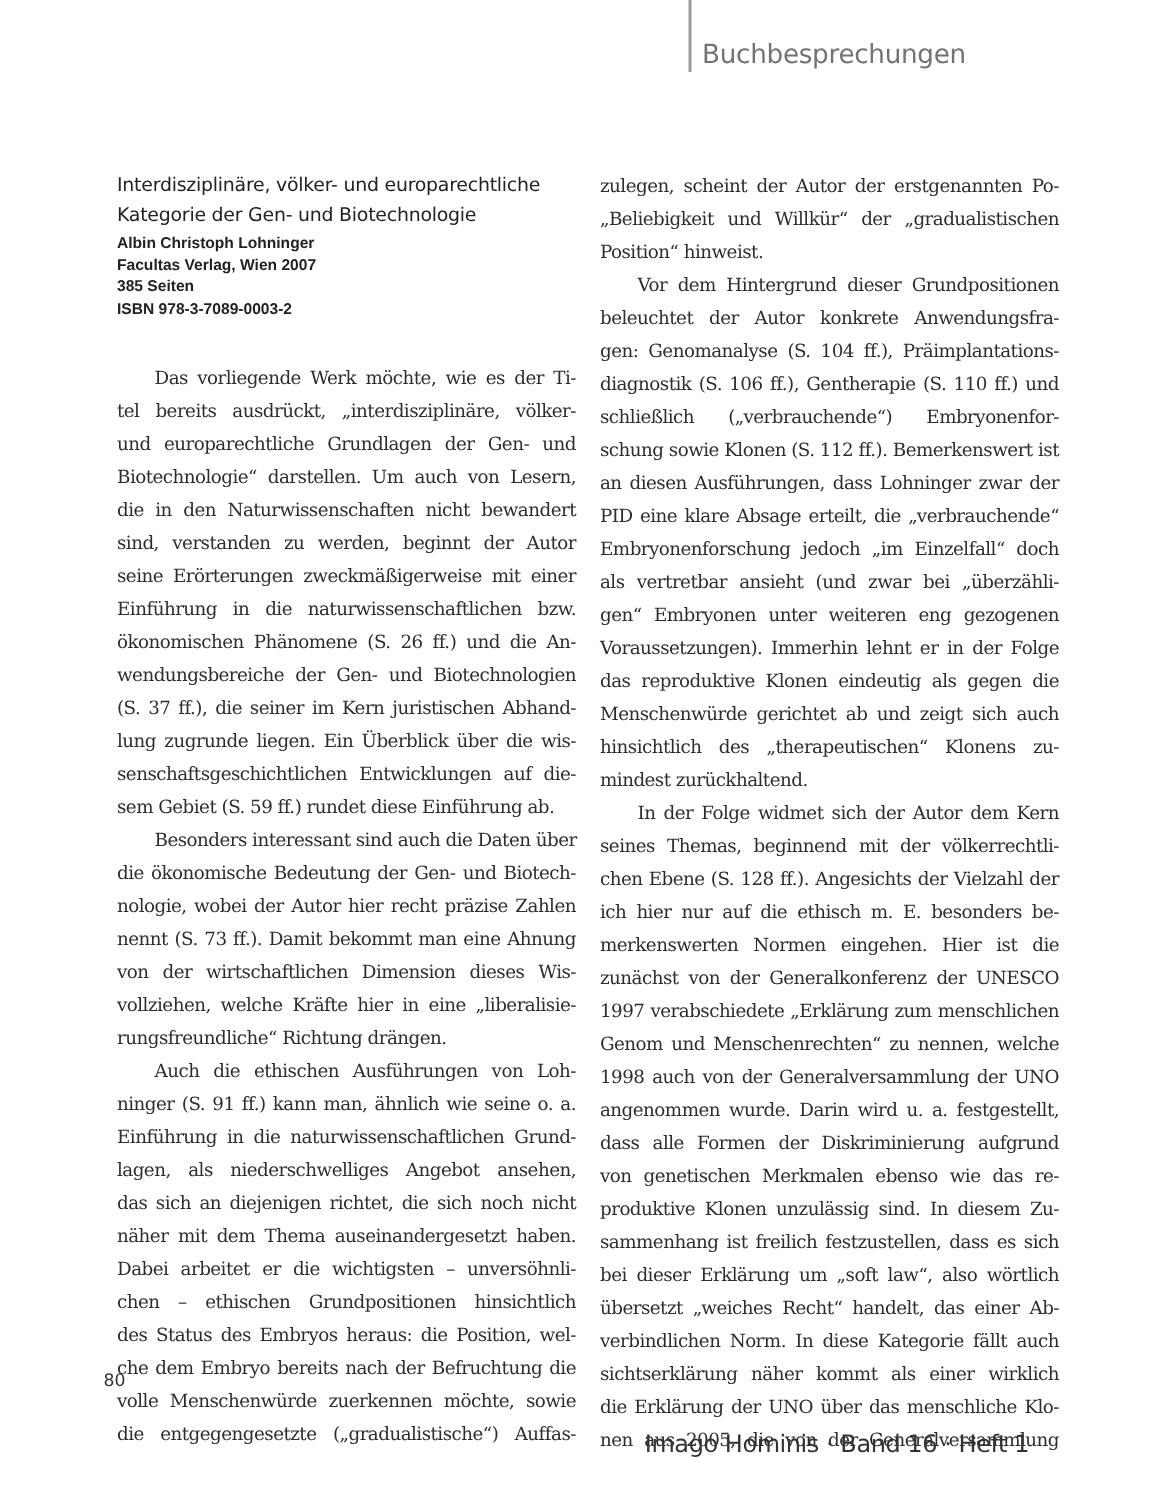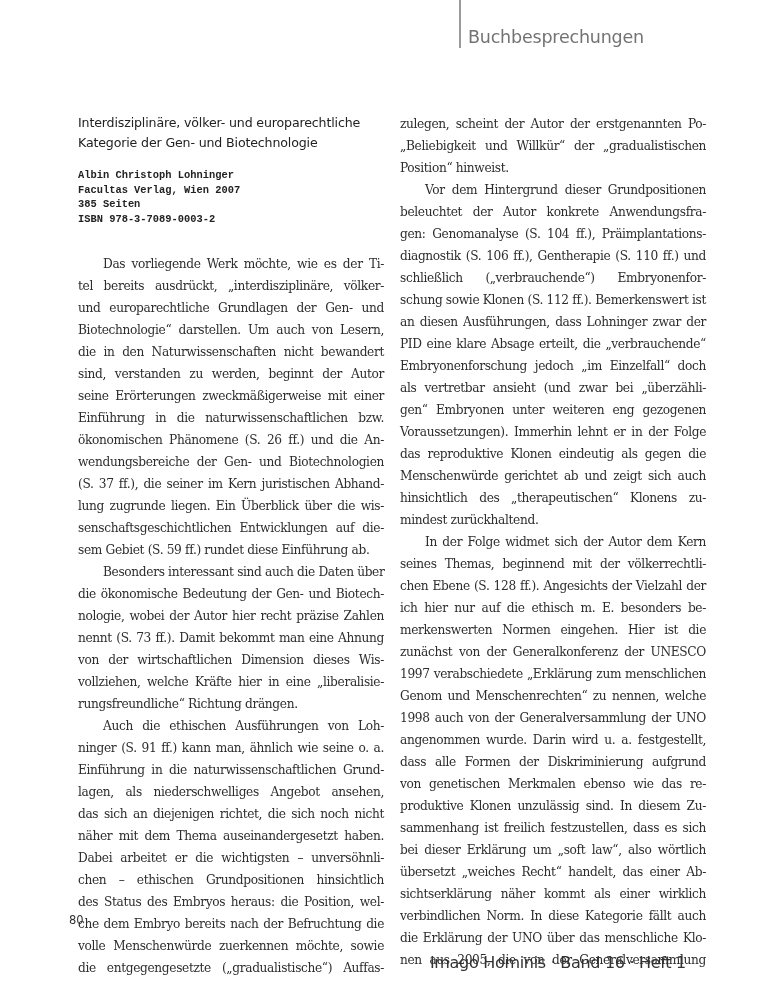--- a/index.html
+++ b/index.html
@@ -3,21 +3,21 @@
 <meta charset="utf-8">
 <style>
   html, body { margin: 0; padding: 0; background: #fff; }
   body { width: 768px; height: 994px; position: relative; overflow: hidden; color: #2a2a2a; }
   .rule { position: absolute; left: 459px; top: 0; width: 2px; height: 48px; background: #9a9a9a; }
   .running-head { position: absolute; left: 468px; top: 27px; font-family: "DejaVu Sans", sans-serif; font-size: 17.5px; color: #737373; letter-spacing: -0.2px; }
   .col { position: absolute; width: 306px; font-family: "DejaVu Serif", serif; font-size: 12.2px; color: #2d2d2d; }
   .col-left { left: 78px; top: 113px; }
   .col-right { left: 400px; top: 113px; }
   .title { font-family: "DejaVu Sans", sans-serif; font-weight: normal; font-size: 12.6px; line-height: 20px; color: #222; letter-spacing: -0.15px; }
-  .meta { font-family: Liberation Mono, monospace; font-weight: bold; font-size: 10.4px; line-height: 14.5px; color: #222; margin-top: 15px; }
+  .meta { font-family: Liberation Sans, sans-serif; font-weight: bold; font-size: 10.4px; line-height: 14.5px; color: #222; margin-top: 3px; }
   .meta div { white-space: nowrap; }
   .body-text { margin-top: 27px; }
   .line { height: 22px; line-height: 22px; white-space: nowrap; text-align: justify; text-align-last: justify; letter-spacing: -0.35px; }
   .line.last { text-align-last: left; }
   .line.indent { padding-left: 25px; }
   .footer-page { position: absolute; left: 69px; top: 913px; font-family: "DejaVu Sans", sans-serif; font-size: 11.5px; color: #333; }
   .footer-journal { position: absolute; right: 82px; top: 953px; font-family: "DejaVu Sans", sans-serif; font-size: 16px; color: #333; letter-spacing: -0.3px; }
 </style>
 </head>
 <body>
@@ -103,21 +103,21 @@
       <div class="line">1997 verabschiedete „Erklärung zum menschlichen</div>
       <div class="line">Genom und Menschenrechten“ zu nennen, welche</div>
       <div class="line">1998 auch von der Generalversammlung der UNO</div>
       <div class="line">angenommen wurde. Darin wird u. a. festgestellt,</div>
       <div class="line">dass alle Formen der Diskriminierung aufgrund</div>
       <div class="line">von genetischen Merkmalen ebenso wie das re-</div>
       <div class="line">produktive Klonen unzulässig sind. In diesem Zu-</div>
       <div class="line">sammenhang ist freilich festzustellen, dass es sich</div>
       <div class="line">bei dieser Erklärung um „soft law“, also wörtlich</div>
       <div class="line">übersetzt „weiches Recht“ handelt, das einer Ab-</div>
+      <div class="line">verbindlichen Norm. In diese Kategorie fällt auch</div>
       <div class="line">sichtserklärung näher kommt als einer wirklich</div>
-      <div class="line">verbindlichen Norm. In diese Kategorie fällt auch</div>
       <div class="line">die Erklärung der UNO über das menschliche Klo-</div>
       <div class="line">nen aus 2005, die von der Generalversammlung</div>
     </div>
 </div>
 
 <div class="footer-page">80</div>
 <div class="footer-journal">Imago Hominis · Band 16 · Heft 1</div>
 
 </body></html>

